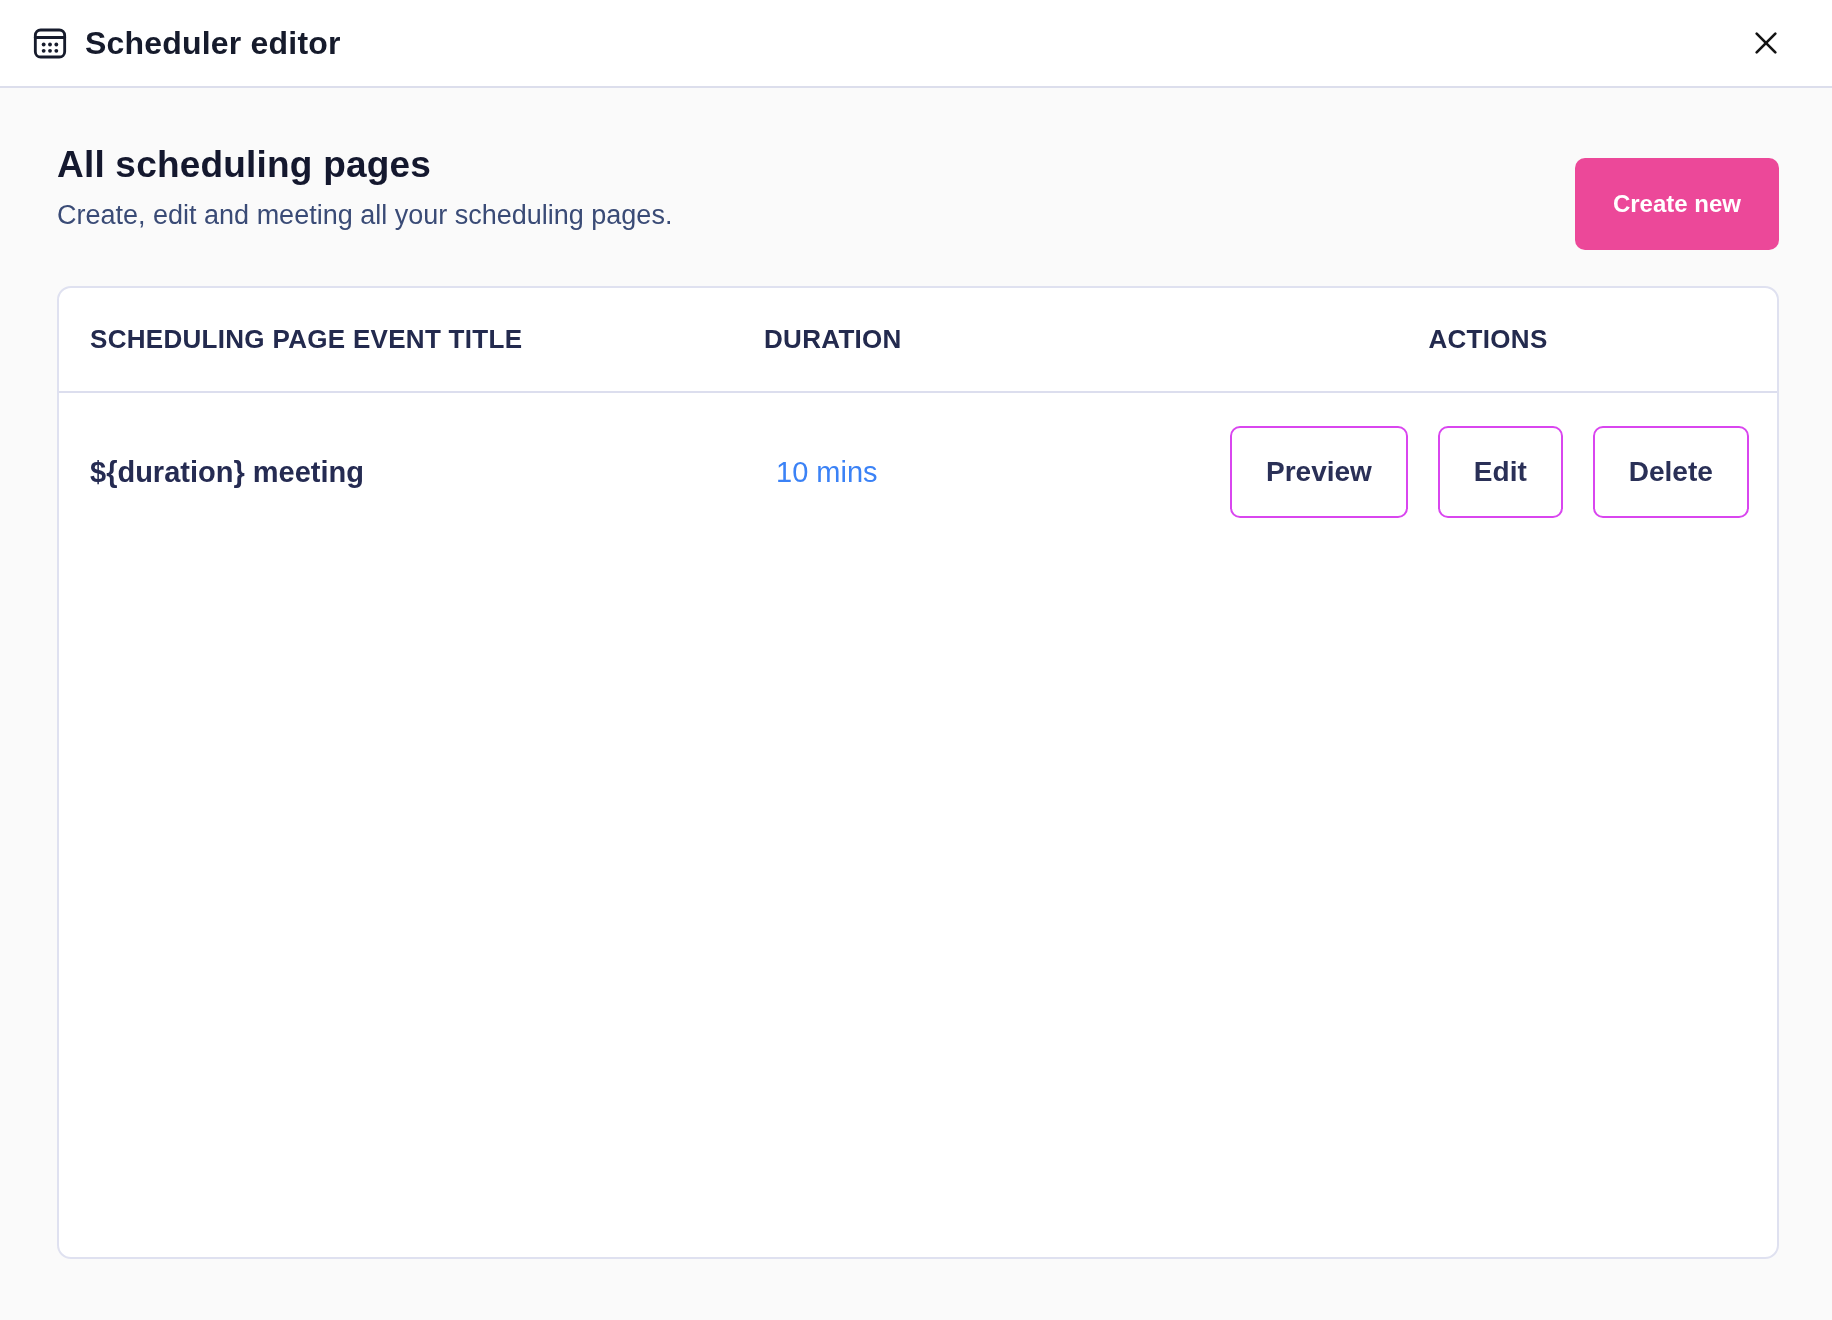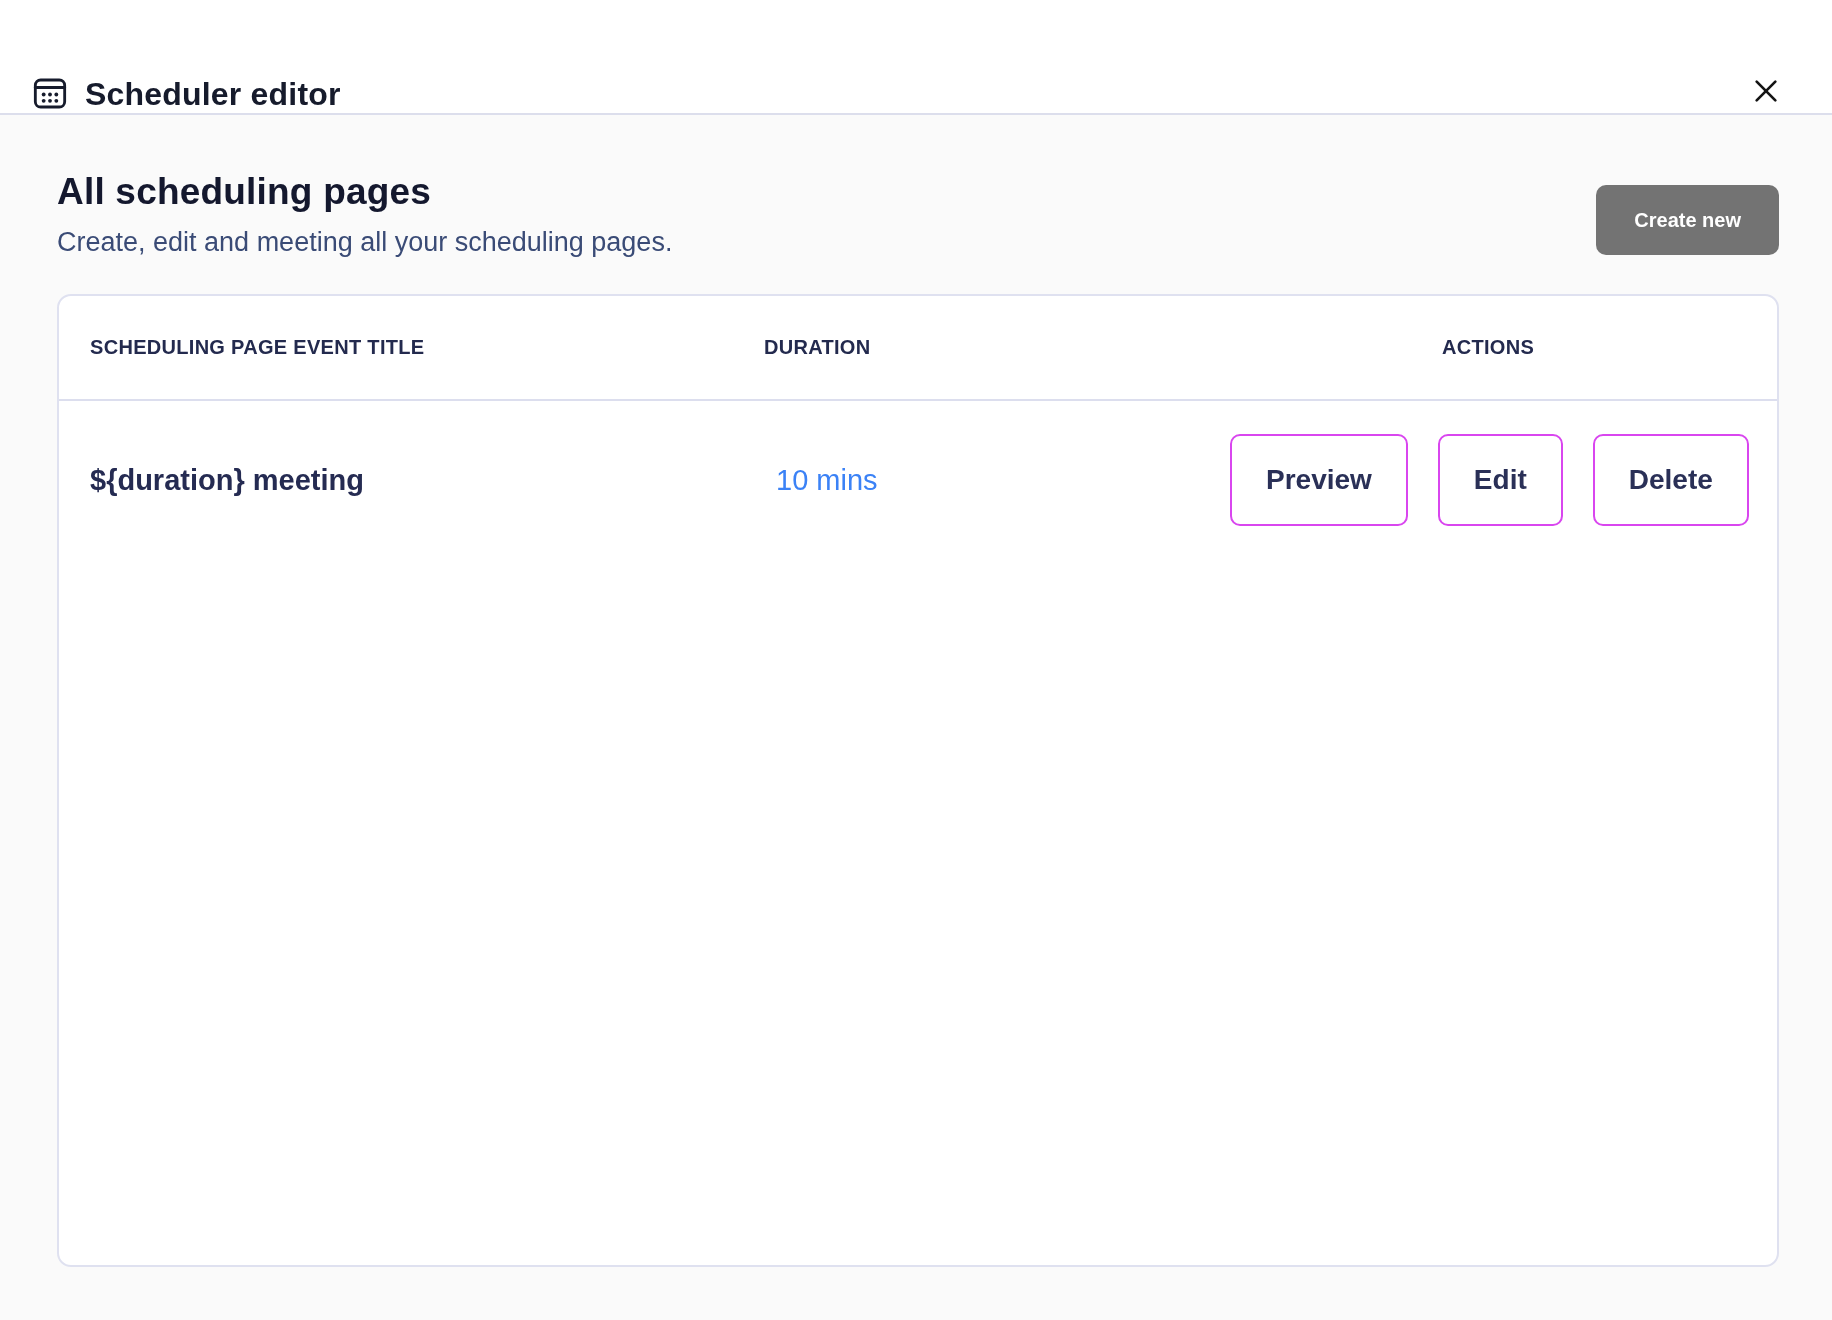--- a/index.html
+++ b/index.html
@@ -8,25 +8,25 @@
     width: 1832px;
     height: 1320px;
     background: #fafafa;
     font-family: "Liberation Sans", sans-serif;
     color: #161b2c;
     overflow: hidden;
   }
 
   
   .modal-header {
-    height: 115px;
+    height: 88px;
     background: #ffffff;
     border-bottom: 2px solid #dcdeec;
     display: flex;
-    align-items: flex-end;
+    align-items: center;
     padding: 0 44px 0 30px;
   }
   .app-icon {
     width: 40px;
     height: 40px;
     display: flex;
     align-items: center;
     justify-content: center;
     flex: 0 0 auto;
   }
@@ -69,26 +69,26 @@
     margin: 0;
     letter-spacing: 0.2px;
   }
   .page-subtitle {
     font-size: 27px;
     color: #3a4b76;
     margin: 14px 0 0 0;
   }
   .create-btn {
     margin-top: 14px;
-    height: 70px;
+    height: 92px;
     padding: 0 38px;
-    background: #737373;
+    background: #ec4899;
     color: #ffffff;
     font-family: "Liberation Sans", sans-serif;
-    font-size: 20px;
+    font-size: 24px;
     font-weight: bold;
     border: none;
     border-radius: 10px;
     cursor: pointer;
   }
 
   
   .card {
     margin-top: 36px;
     background: #ffffff;
@@ -99,21 +99,21 @@
   }
   .table-head {
     display: grid;
     grid-template-columns: 674px 466px 1fr;
     align-items: center;
     padding: 0 31px;
     height: 105px;
     border-bottom: 2px solid #dcdeee;
   }
   .th {
-    font-size: 20px;
+    font-size: 26px;
     font-weight: bold;
     color: #232a4e;
     letter-spacing: 0.3px;
   }
   .th.right { text-align: center; }
 
   .table-row {
     display: grid;
     grid-template-columns: 674px 466px 1fr;
     align-items: center;

